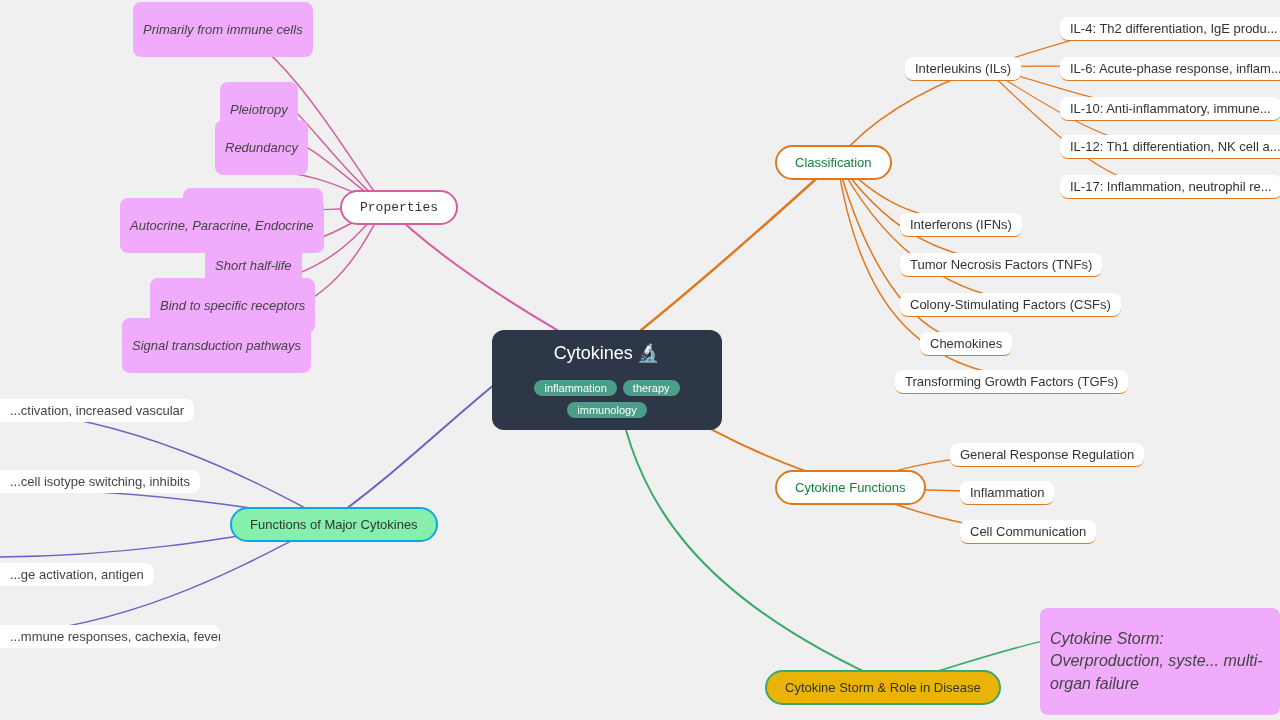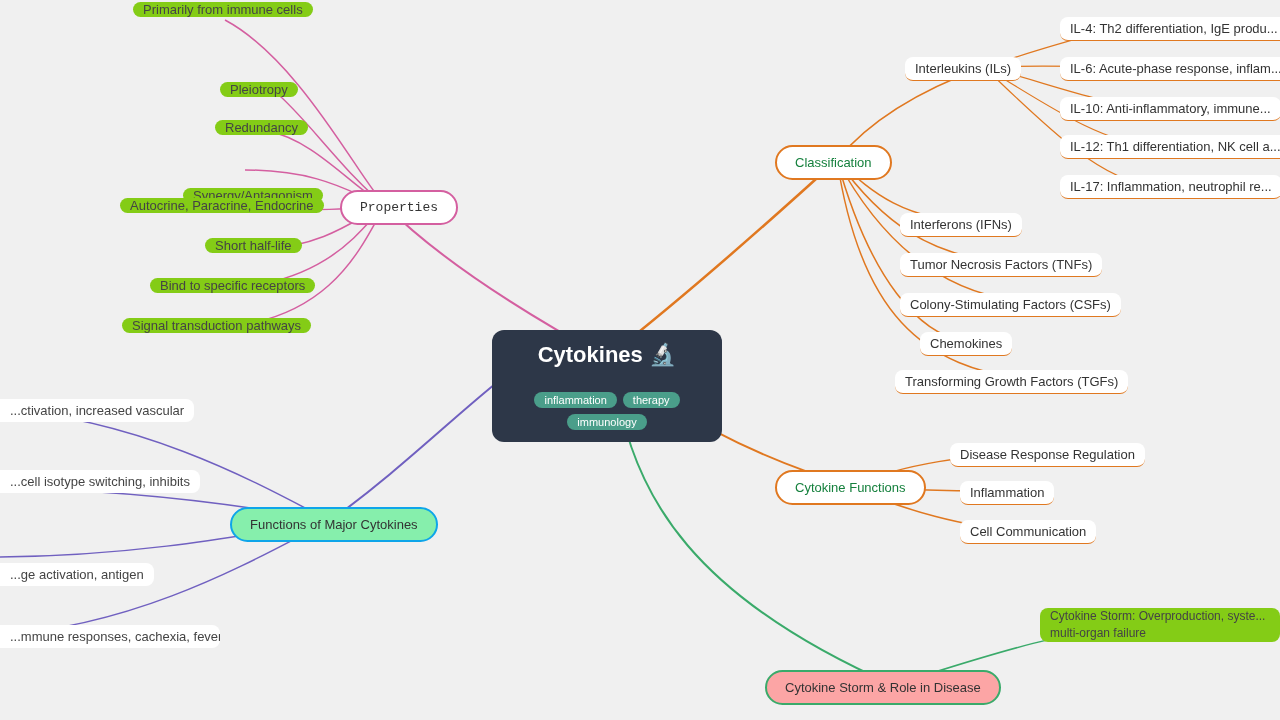--- a/index.html
+++ b/index.html
@@ -29,23 +29,23 @@
     
     .center-node {
       background: #2d3748;
       color: white;
       border-radius: 12px;
       padding: 12px 20px;
       text-align: center;
       width: 230px;
     }
     .center-node .title {
-      font-size: 22px;
-      font-weight: bold;
-      margin-bottom: 24px;
+      font-size: 18px;
+      font-weight: normal;
+      margin-bottom: 16px;
     }
     .center-node .tags {
       display: flex;
       gap: 6px;
       justify-content: center;
       flex-wrap: wrap;
     }
     .tag {
       background: #4a9e8a;
       color: white;
@@ -72,21 +72,21 @@
       background: white;
       color: #15803d;
     }
     .box-purple {
       border: 2px solid #0ea5e9;
       background: #86efac;
       color: #333;
     }
     .box-green {
       border: 2px solid #3aaa6a;
-      background: #fca5a5;
+      background: #eab308;
       color: #333;
     }
 
     
     .leaf-orange {
       font-size: 13px;
       color: #333;
       background: white;
       border-radius: 8px;
       padding: 4px 10px;
@@ -102,24 +102,25 @@
       border-radius: 8px;
       padding: 4px 10px;
       white-space: nowrap;
       border-bottom: 1px solid #e07820;
     }
 
     
     .leaf-left {
       font-size: 13px;
       color: #444;
-      background: #84cc16;
+      background: #f0abfc;
       border-radius: 8px;
-      padding: 0 10px;
-      white-space: nowrap;
+      padding: 20px 10px;
+      white-space: nowrap;
+      font-style: italic;
     }
 
     
     .cut-left {
       font-size: 13px;
       color: #444;
       background: white;
       border-radius: 8px;
       padding: 4px 10px;
       white-space: nowrap;
@@ -264,21 +265,21 @@
 </div>
 <div class="node leaf-orange" style="left:895px; top:370px;">
   <span>Transforming Growth Factors (TGFs)</span>
 </div>
 
 <div class="node box-node box-orange" style="left:775px; top:470px;">
   <span>Cytokine Functions</span>
 </div>
 
 <div class="node leaf-general" style="left:950px; top:443px;">
-  <span>Disease Response Regulation</span>
+  <span>General Response Regulation</span>
 </div>
 <div class="node leaf-general" style="left:960px; top:481px;">
   <span>Inflammation</span>
 </div>
 <div class="node leaf-general" style="left:960px; top:520px;">
   <span>Cell Communication</span>
 </div>
 
 <div class="node box-node box-purple" style="left:230px; top:507px;">
   <span>Functions of Major Cytokines</span>
@@ -294,15 +295,15 @@
   <span>...ge activation, antigen</span>
 </div>
 <div class="node cut-left" style="left:0px; top:625px; max-width:220px; overflow:hidden; border-left:none; border-radius:0 8px 8px 0;">
   <span>...mmune responses, cachexia, fever</span>
 </div>
 
 <div class="node box-node box-green" style="left:765px; top:670px;">
   <span>Cytokine Storm &amp; Role in Disease</span>
 </div>
 
-<div class="node leaf-left" style="left:1040px; top:608px; max-width:240px; font-size:12px; white-space:normal; line-height:1.4;">
+<div class="node leaf-left" style="left:1040px; top:608px; max-width:240px; font-size:16px; white-space:normal; line-height:1.4;">
   <span>Cytokine Storm: Overproduction, syste... multi-organ failure</span>
 </div>
 
 </body></html>

